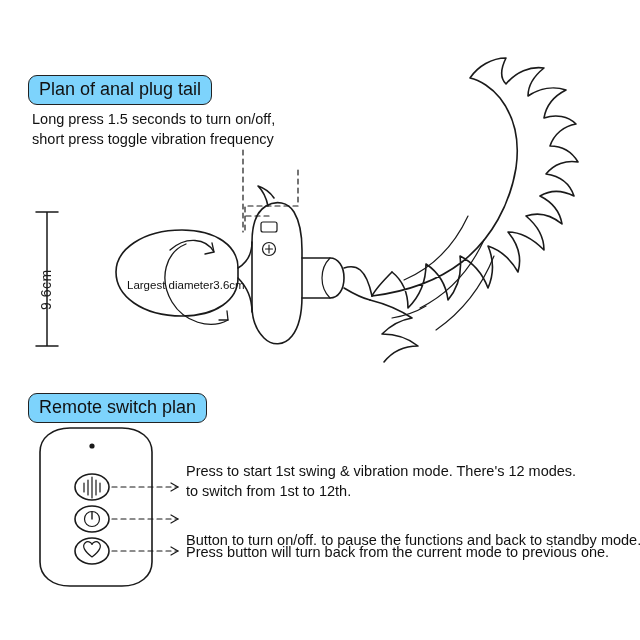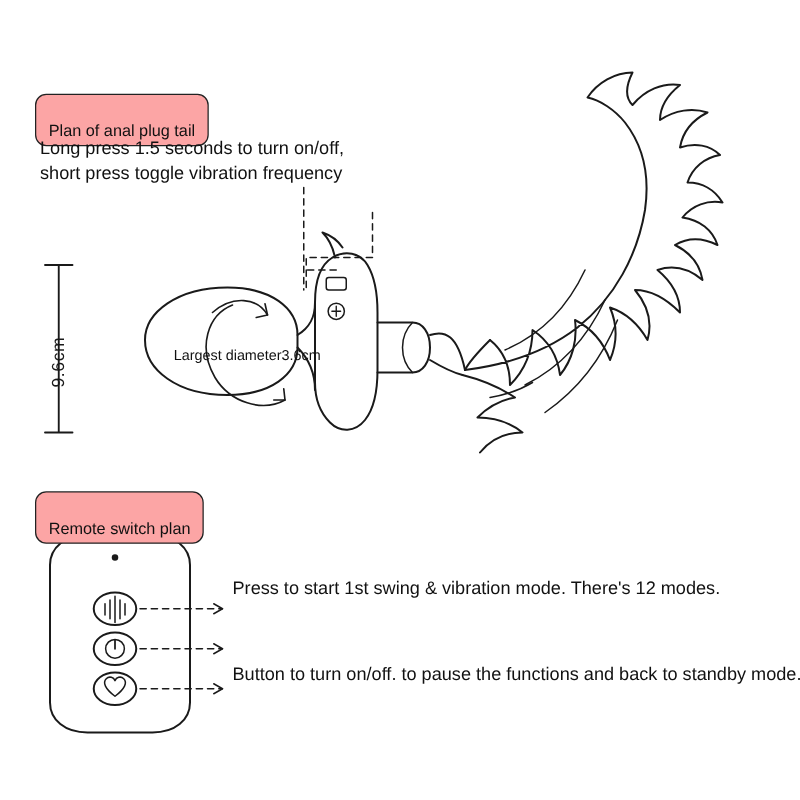--- a/index.html
+++ b/index.html
@@ -31,34 +31,33 @@
   .txt {
     position: absolute;
     white-space: pre;
     line-height: 1.28;
     color: #111;
   }
   .badge {
     position: absolute;
     border: 1.4px solid #222;
     border-radius: 9px;
-    padding: 21px 10px 4px 10px;
-    font-size: 13px;
-    background: #fca5a5;
+    padding: 3px 10px 4px 10px;
+    font-size: 18px;
+    background: #7dd3fc;
     color: #111;
   }
   .note {
     font-size: 14.5px;
   }
   .callout {
     font-size: 14.5px;
   }
   .smalllabel {
     font-size: 11.5px;
-    margin-left: 12px;
   }
   .vert {
     position: absolute;
     font-size: 14px;
     letter-spacing: 0.5px;
     transform: rotate(-90deg);
     transform-origin: left top;
     white-space: nowrap;
   }
 </style>
@@ -193,17 +192,19 @@
 
 
   <div class="txt smalllabel" style="left:127px; top:278px;">Largest diameter3.6cm</div>
 
   <div class="vert" style="left:38px; top:310px;">9.6cm</div>
 
   <div class="badge" style="left:28px; top:393px;">Remote switch plan</div>
 
   <div class="txt callout" style="left:186px; top:462px;text-align:right;">Press to start 1st swing &amp; vibration mode. There's 12 modes.</div>
 
+  <div class="txt callout" style="left:186px; top:482px;">to switch from 1st to 12th.</div>
 
   <div class="txt callout" style="left:186px; top:531px;">Button to turn on/off. to pause the functions and back to standby mode.</div>
 
+  <div class="txt callout" style="left:186px; top:543px;">Press button will turn back from the current mode to previous one.</div>
 
 </div>
 
 </body></html>

